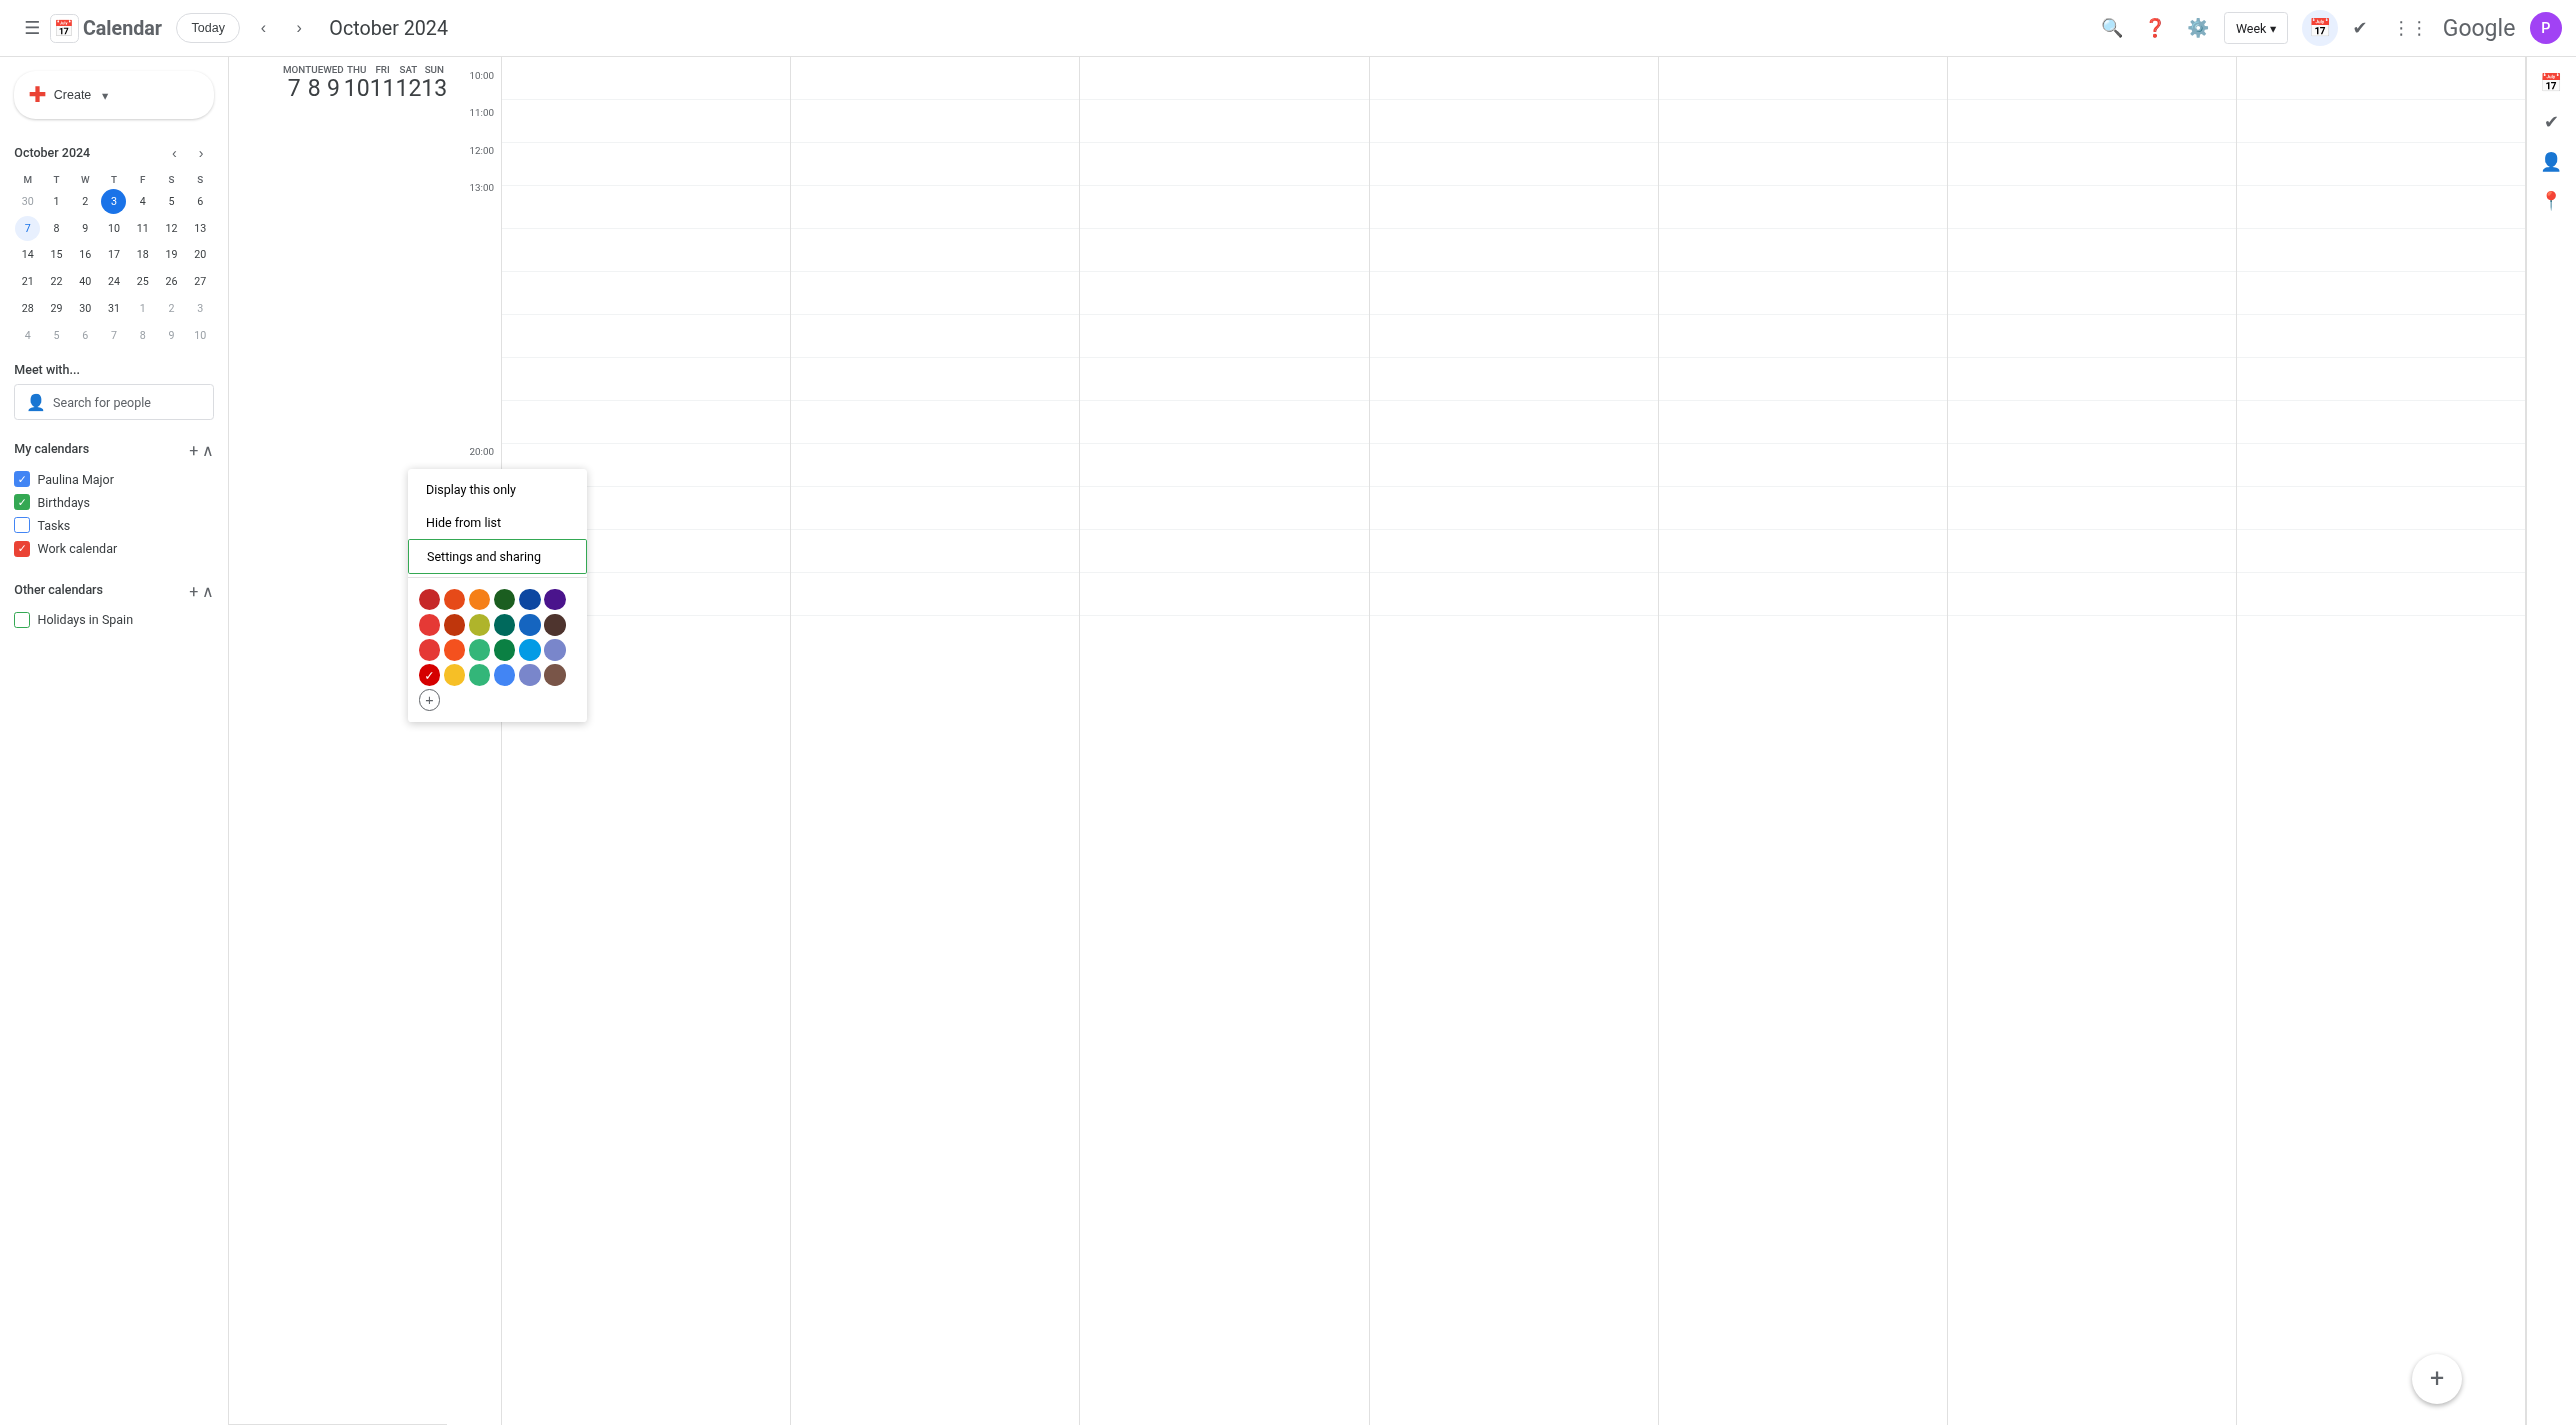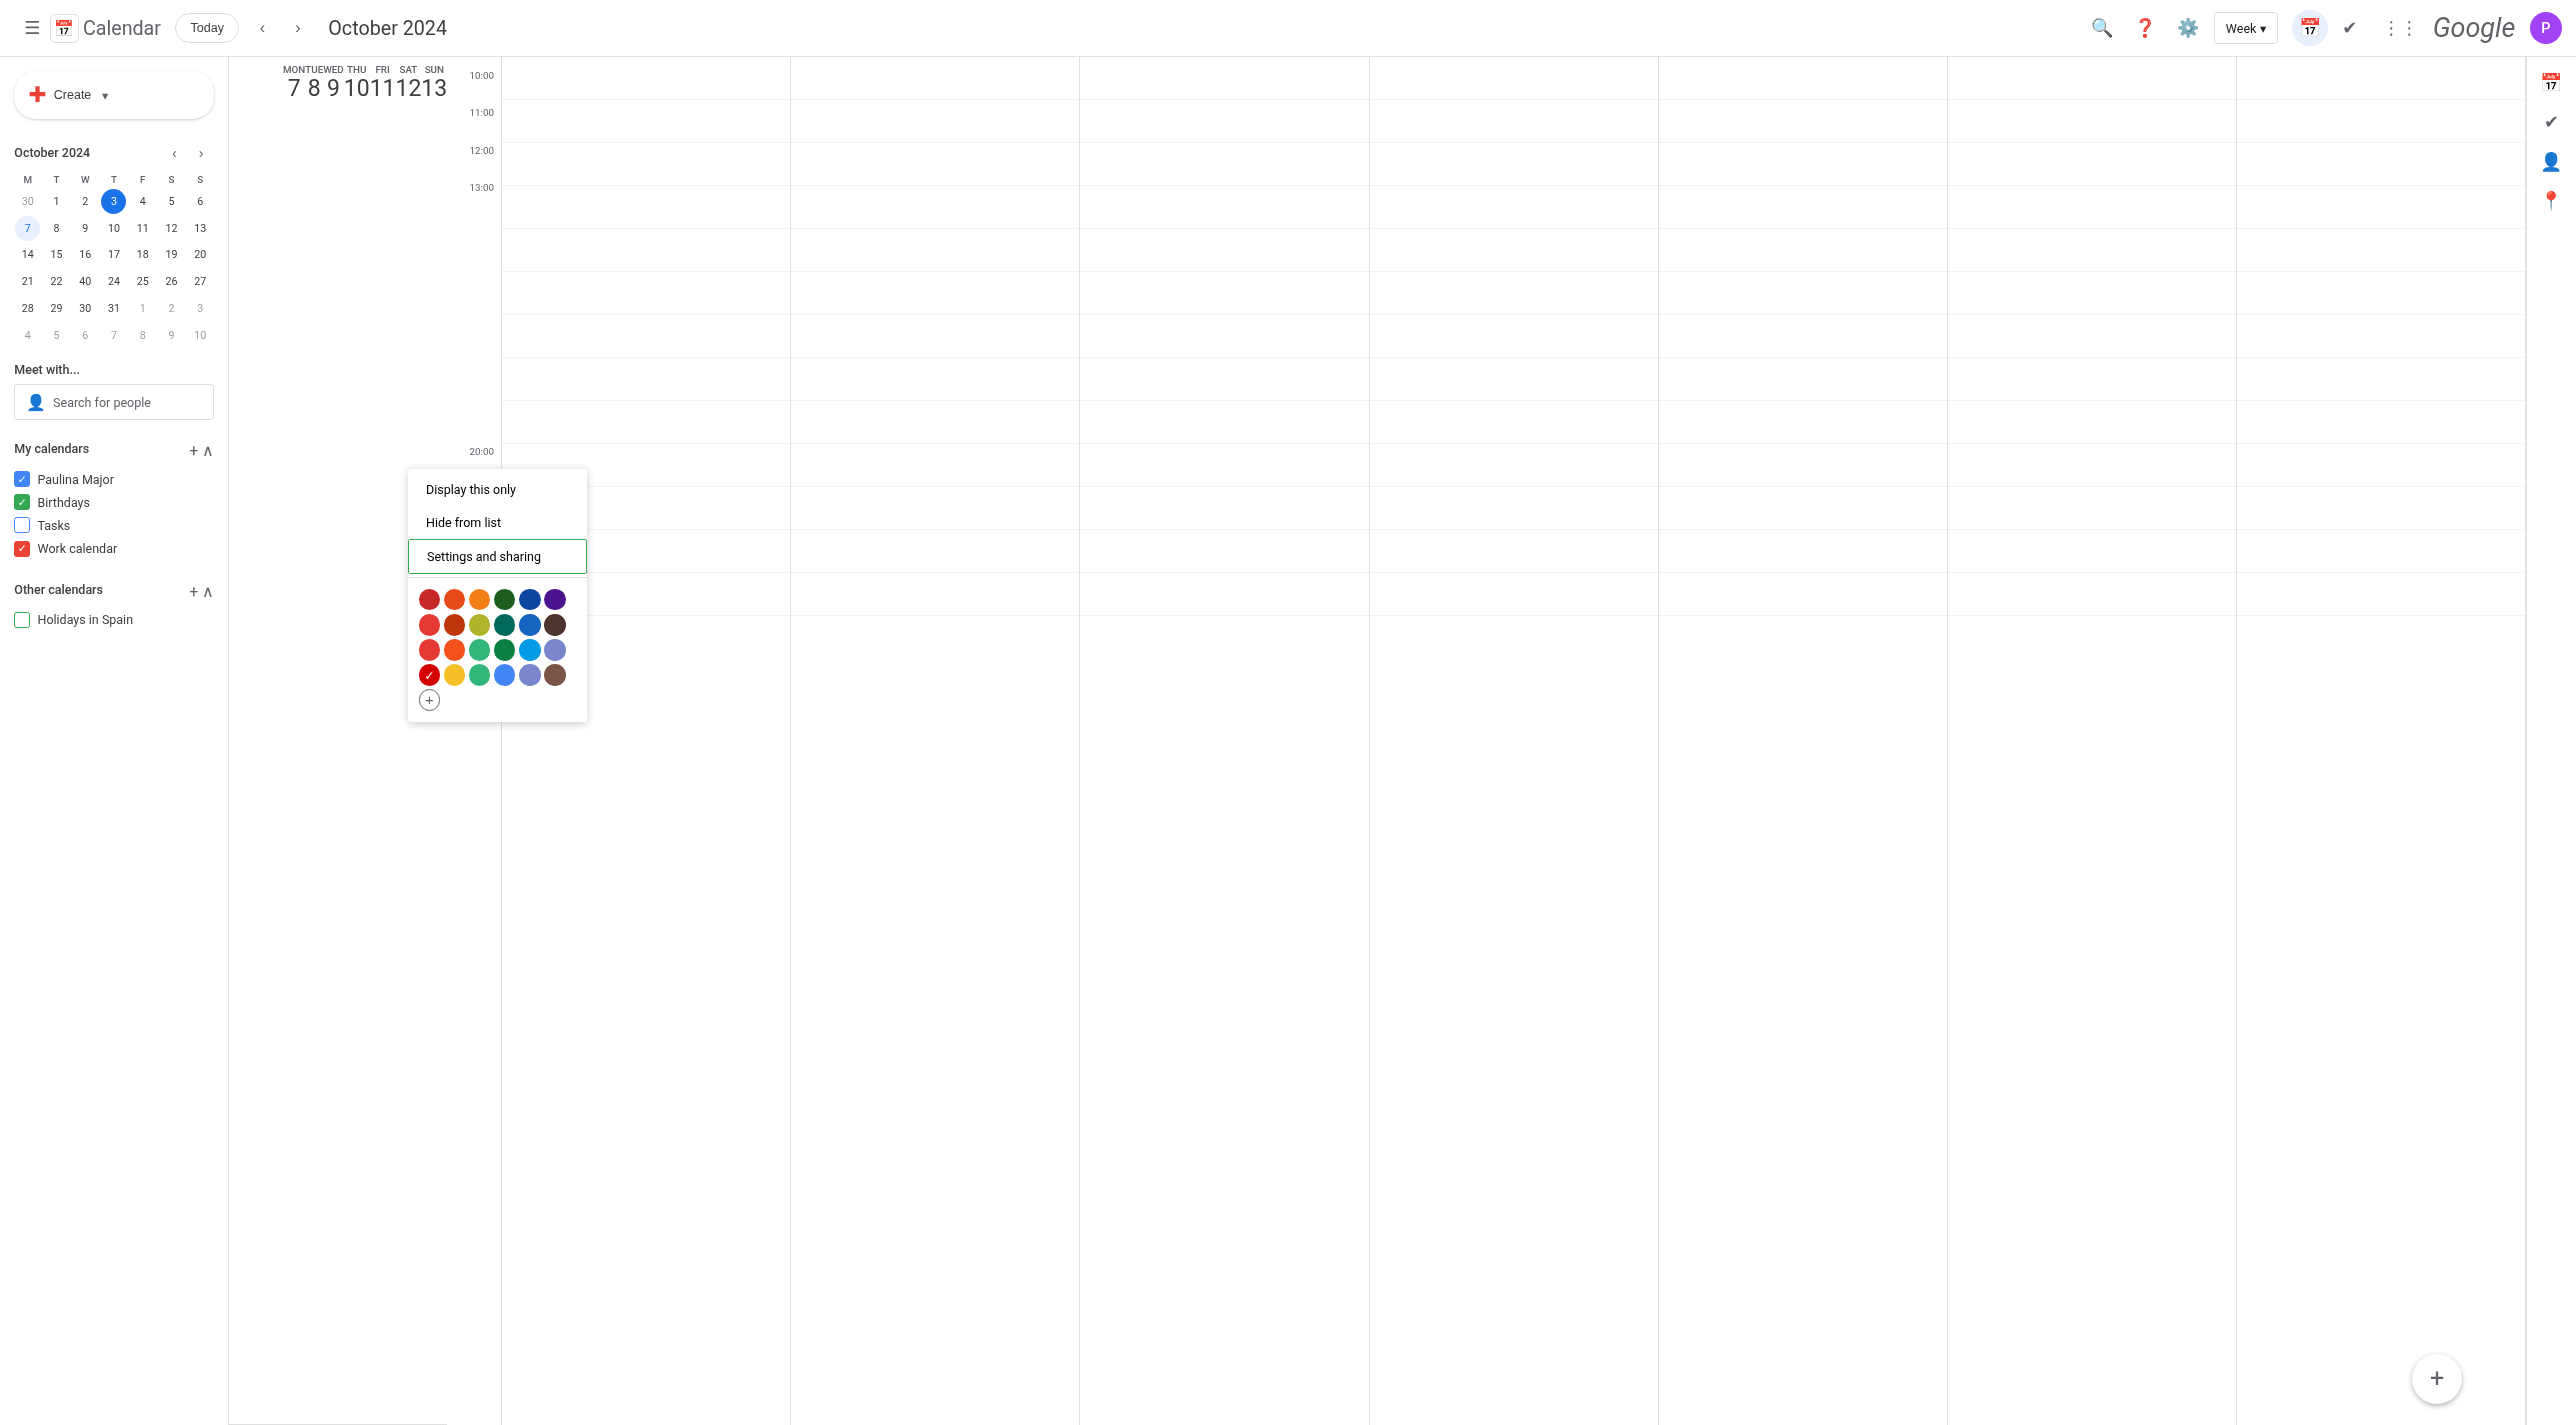--- a/index.html
+++ b/index.html
@@ -5,34 +5,34 @@
     * { box-sizing: border-box; margin: 0; padding: 0; }
     body { font-family: 'Google Sans', Roboto, Arial, sans-serif; font-size: 12.5px; background: #fff; color: #202124; overflow: hidden; height: 100vh; display: flex; flex-direction: column; }
 
     
     .top-header {
       display: flex; align-items: center; padding: 7.2px 14.3px; border-bottom: 0.9px solid #e0e0e0;
       height: 57px; flex-shrink: 0;
     }
     .logo-area { display: flex; align-items: center; gap: 3.6px; margin-right: 14.3px; }
     .logo-box { width: 29px; height: 29px; background: linear-gradient(135deg, #4285F4 0%, #34A853 50%, #FBBC05 75%, #EA4335 100%); border-radius: 5.4px; display: flex; align-items: center; justify-content: center; font-size: 16px; font-weight: bold; color: #fff; }
-    .logo-text { font-size: 19.7px; color: #5f6368; font-weight: 400; }
+    .logo-text { font-size: 19.7px; color: #5f6368; font-weight: 700; }
     .today-btn { border: 0.9px solid #dadce0; border-radius: 15px; padding: 7.2px 14.3px; font-size: 12.5px; cursor: pointer; background: #fff; color: #3c4043; margin-right: 7.2px; }
     .nav-arrows { display: flex; gap: 3.6px; margin-right: 14.3px; }
     .nav-arrow { width: 32px; height: 32px; border: none; background: none; cursor: pointer; border-radius: 50%; display: flex; align-items: center; justify-content: center; font-size: 16px; color: #5f6368; }
     .header-title { font-size: 19.7px; color: #3c4043; font-weight: 400; flex: 1; }
     .header-icons { display: flex; align-items: center; gap: 7.2px; }
     .icon-btn { width: 36px; height: 36px; border: none; background: none; cursor: pointer; border-radius: 50%; display: flex; align-items: center; justify-content: center; color: #5f6368; font-size: 18px; }
     .week-selector { border: 0.9px solid #dadce0; border-radius: 3.6px; padding: 7.2px 10.7px; font-size: 12.5px; cursor: pointer; background: #fff; display: flex; align-items: center; gap: 3.6px; }
     .view-icons { display: flex; gap: 3.6px; margin: 0 7.2px; }
     .view-icon-btn { width: 36px; height: 36px; border: none; border-radius: 50%; display: flex; align-items: center; justify-content: center; cursor: pointer; font-size: 18px; }
     .view-icon-active { background: #e8f0fe; color: #1a73e8; }
     .view-icon-inactive { background: none; color: #5f6368; }
     .grid-icon-btn { width: 36px; height: 36px; border: none; background: none; cursor: pointer; border-radius: 50%; display: flex; align-items: center; justify-content: center; color: #5f6368; font-size: 18px; }
-    .google-logo { font-size: 27px; margin: 0 7.2px; color: #5f6368; font-style: italic; }
+    .google-logo { font-size: 23px; margin: 0 7.2px; color: #5f6368; }
     .avatar { width: 32px; height: 32px; border-radius: 50%; background: #a142f4; color: #fff; display: flex; align-items: center; justify-content: center; font-size: 14.3px; font-weight: 500; cursor: pointer; }
 
     
     .main-layout { display: flex; flex: 1; overflow: hidden; }
 
     
     .sidebar { width: 229px; flex-shrink: 0; display: flex; flex-direction: column; padding: 7.2px 0; overflow-y: auto; border-right: 0.9px solid #e0e0e0; }
     .create-btn { margin: 7.2px 14.3px 14.3px; display: flex; align-items: center; gap: 7.2px; padding: 10.7px 14.3px; background: #fff; border: none; border-radius: 21.5px; box-shadow: 0 0.9px 2.7px rgba(0,0,0,0.2); cursor: pointer; font-size: 12.5px; color: #3c4043; }
     .create-btn .plus { font-size: 21.5px; color: #ea4335; }
 

